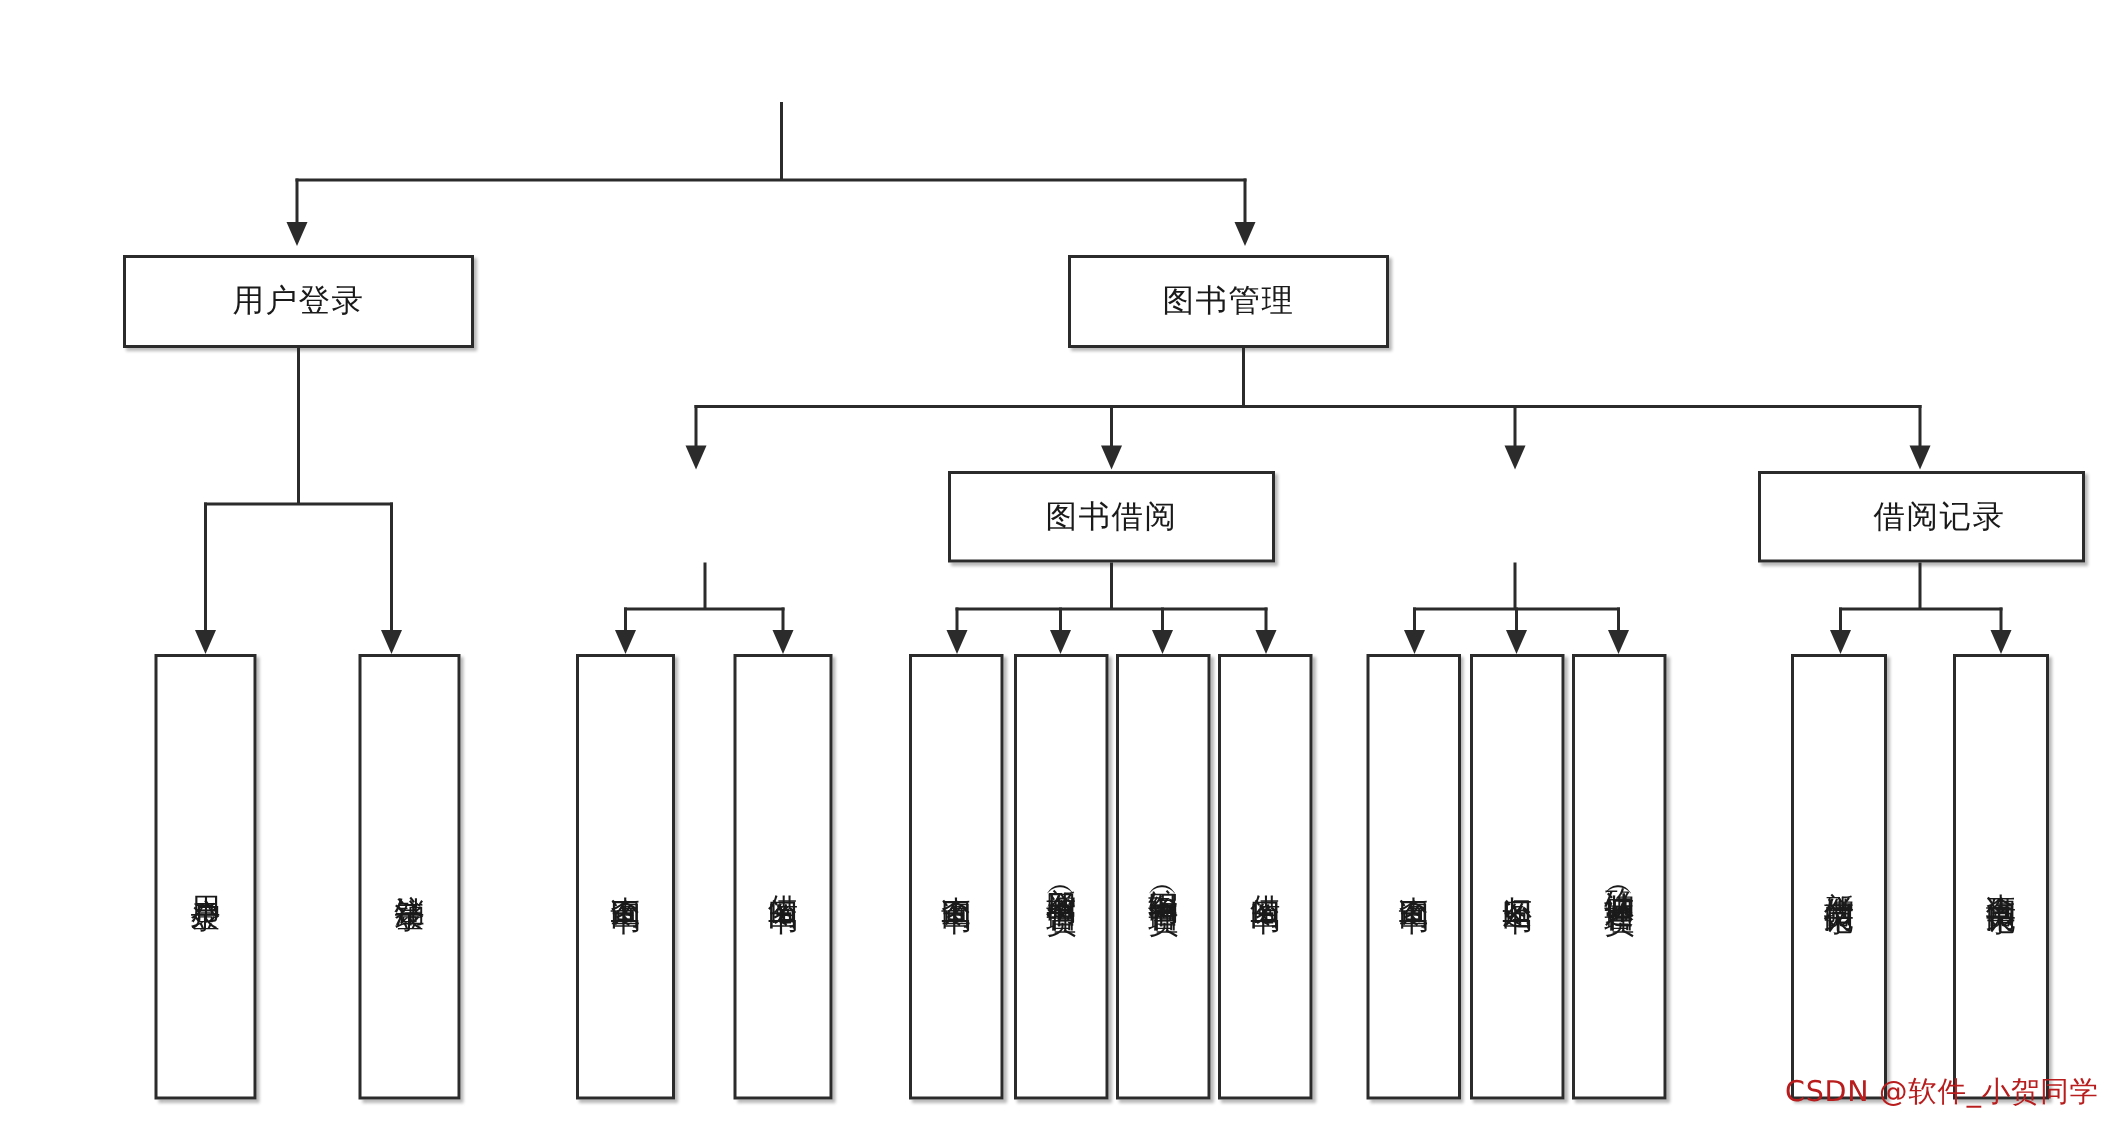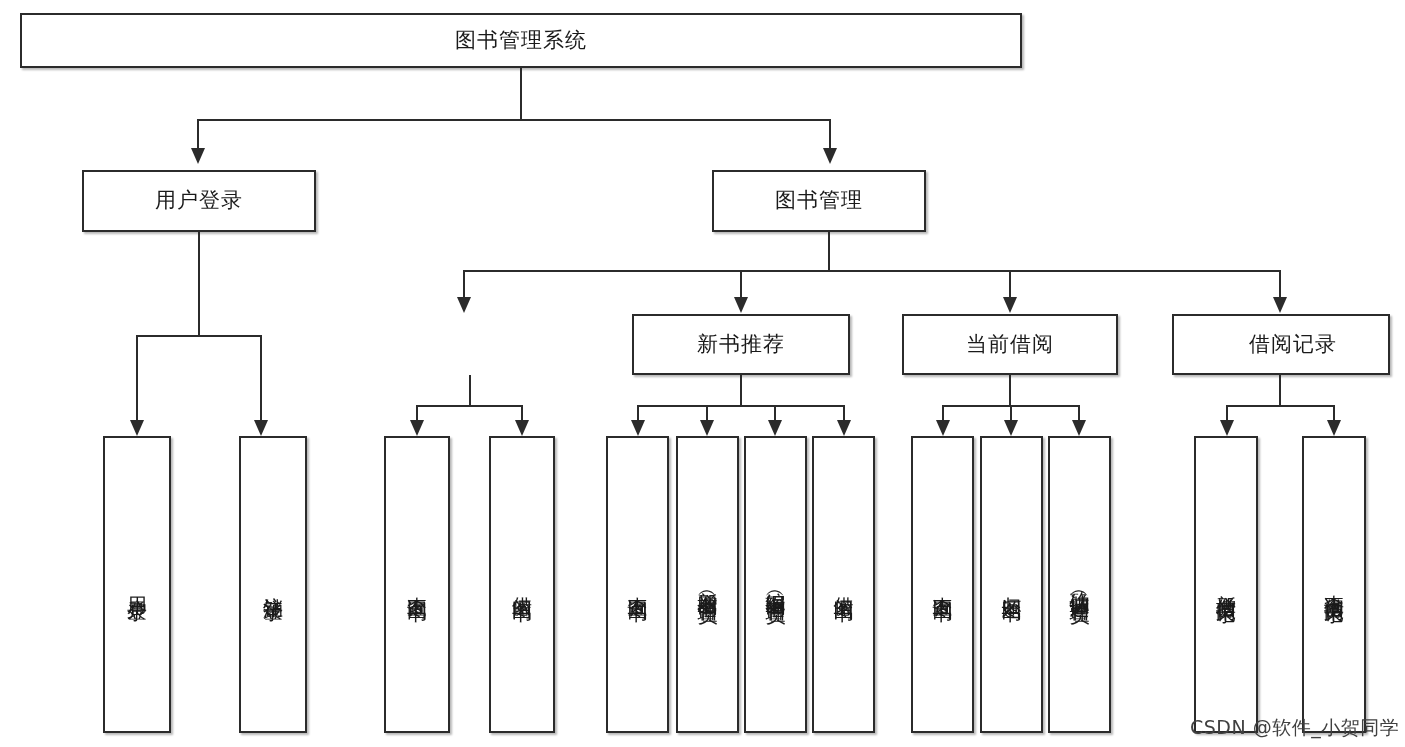--- a/index.html
+++ b/index.html
@@ -64,34 +64,31 @@
     width: 0;
     height: 0;
     border-left: 7px solid transparent;
     border-right: 7px solid transparent;
     border-top: 16px solid #2b2b2b;
   }
   
   #watermark {
     position: absolute;
     font-size: 19px;
-    color: #404040;
+    color: #b91c1c;
     white-space: nowrap;
     letter-spacing: 0.5px;
     font-family: "DejaVu Sans", "Liberation Sans", sans-serif;
   }
 </style>
 </head>
 <body>
 
 <div id="diagram-root">
 
-  <div class="node horiz" style="left:20px; top:13px; width:1002px; height:55px;">
-    <span>图书管理系统</span>
-  </div>
 
   <div class="conn v" style="left:520px; top:68px; width:2px; height:52px;"></div>
 
   <div class="conn h" style="left:197px; top:119px; width:634px; height:2px;"></div>
 
   <div class="conn v" style="left:197px; top:119px; width:2px; height:30px;"></div>
   <div class="arrow" style="left:191px; top:148px;"></div>
   <div class="conn v" style="left:829px; top:119px; width:2px; height:30px;"></div>
   <div class="arrow" style="left:823px; top:148px;"></div>
 
@@ -119,24 +116,21 @@
   <div class="conn v" style="left:740px; top:270px; width:2px; height:28px;"></div>
   <div class="arrow" style="left:734px; top:297px;"></div>
 
   <div class="conn v" style="left:1009px; top:270px; width:2px; height:28px;"></div>
   <div class="arrow" style="left:1003px; top:297px;"></div>
 
   <div class="conn v" style="left:1279px; top:270px; width:2px; height:28px;"></div>
   <div class="arrow" style="left:1273px; top:297px;"></div>
 
   <div class="node horiz" style="left:632px; top:314px; width:218px; height:61px;">
-    <span>新书推荐</span>
-  </div>
-  <div class="node horiz" style="left:902px; top:314px; width:216px; height:61px;">
-    <span>当前借阅</span>
+    <span>图书借阅</span>
   </div>
   <div class="node horiz" style="left:1172px; top:314px; width:218px; height:61px;padding-left:24px;">
     <span>借阅记录</span>
   </div>
 
   <div class="conn v" style="left:469px; top:375px; width:2px; height:31px;"></div>
   <div class="conn h" style="left:416px; top:405px; width:107px; height:2px;"></div>
   <div class="conn v" style="left:416px; top:405px; width:2px; height:16px;"></div>
   <div class="arrow" style="left:410px; top:420px;"></div>
   <div class="conn v" style="left:521px; top:405px; width:2px; height:16px;"></div>

